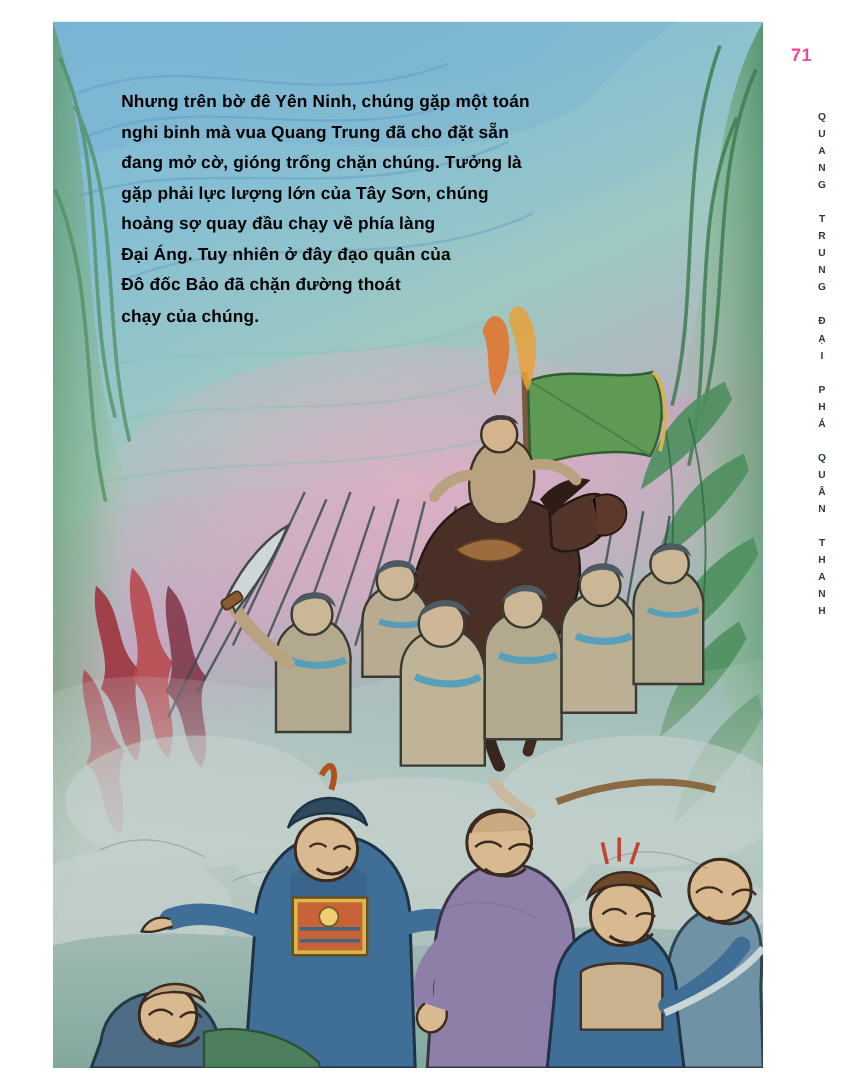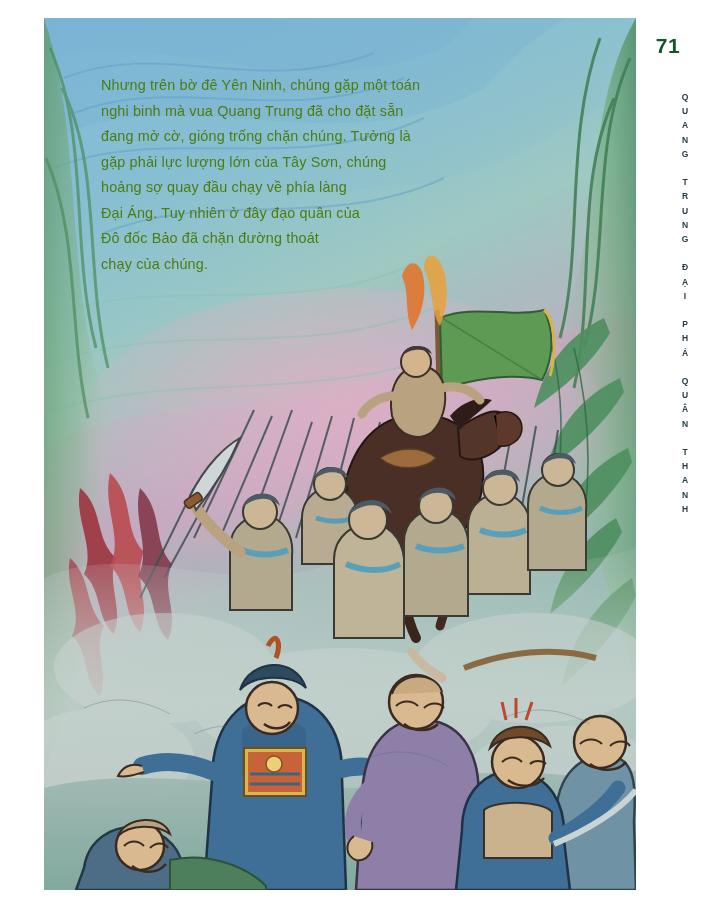--- a/index.html
+++ b/index.html
@@ -39,47 +39,48 @@
     display: block;
   }
 
   
   .caption {
     position: absolute;
     left: 101px;
     top: 73px;
     width: 400px;
     z-index: 20;
-    color: #4d7c0f;
+    color: #000000;
     font-size: 14.4px;
     line-height: 25.5px;
     letter-spacing: 0.15px;
+    font-weight: bold;
   }
   .caption p {
     margin: 0;
     white-space: pre-wrap;
   }
 
   
   .page-number-box {
     position: absolute;
     right: 24px;
     top: 18px;
     width: 56px;
     height: 56px;
     background: #ffffff;
     z-index: 30;
     display: flex;
     align-items: center;
     justify-content: center;
   }
   .page-number {
-    font-size: 21px;
+    font-size: 15px;
     font-weight: bold;
-    color: #14532d;
+    color: #ec4899;
     letter-spacing: 0.5px;
   }
 
   
   .running-head {
     position: absolute;
     right: 22px;
     top: 92px;
     width: 26px;
     height: 330px;

